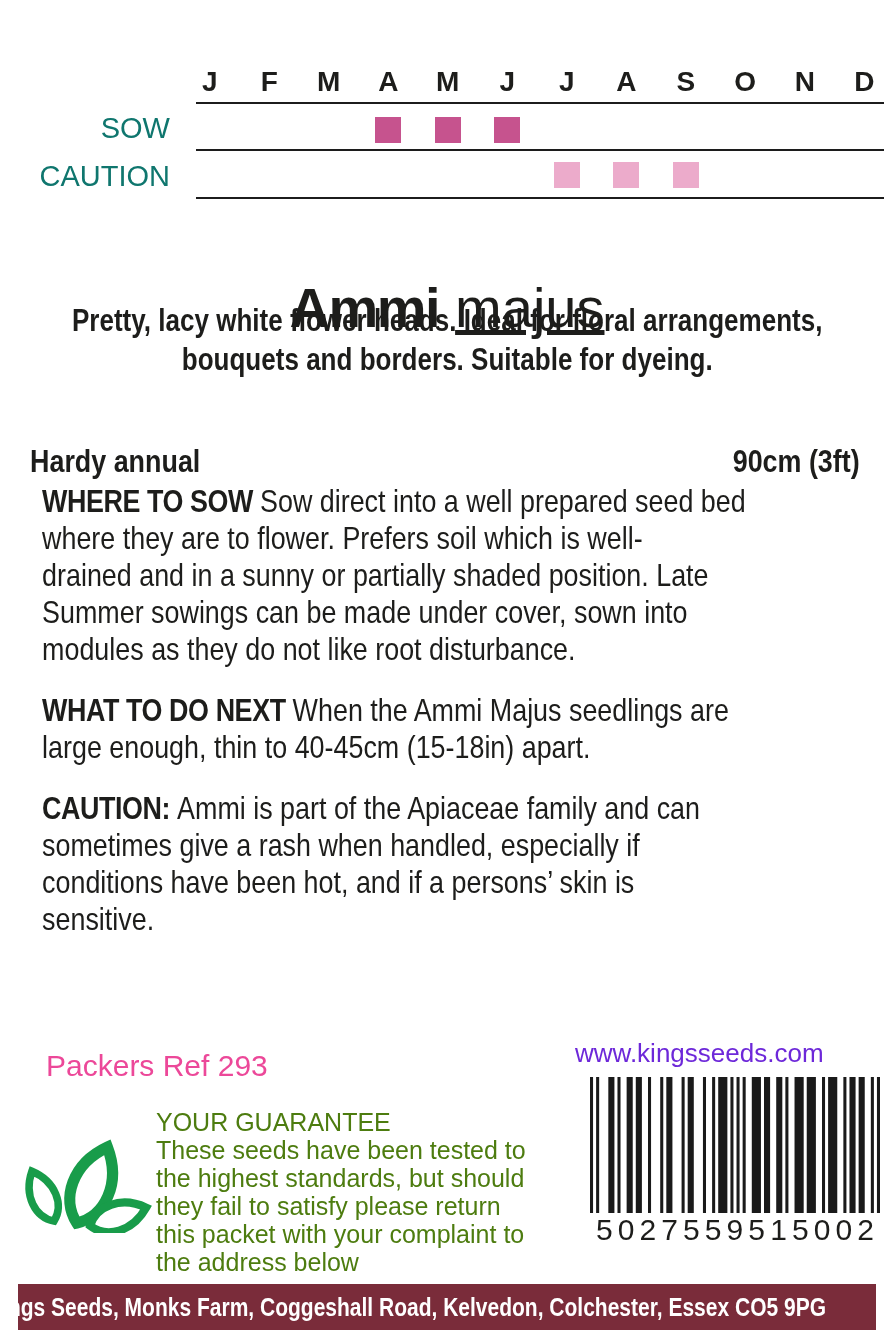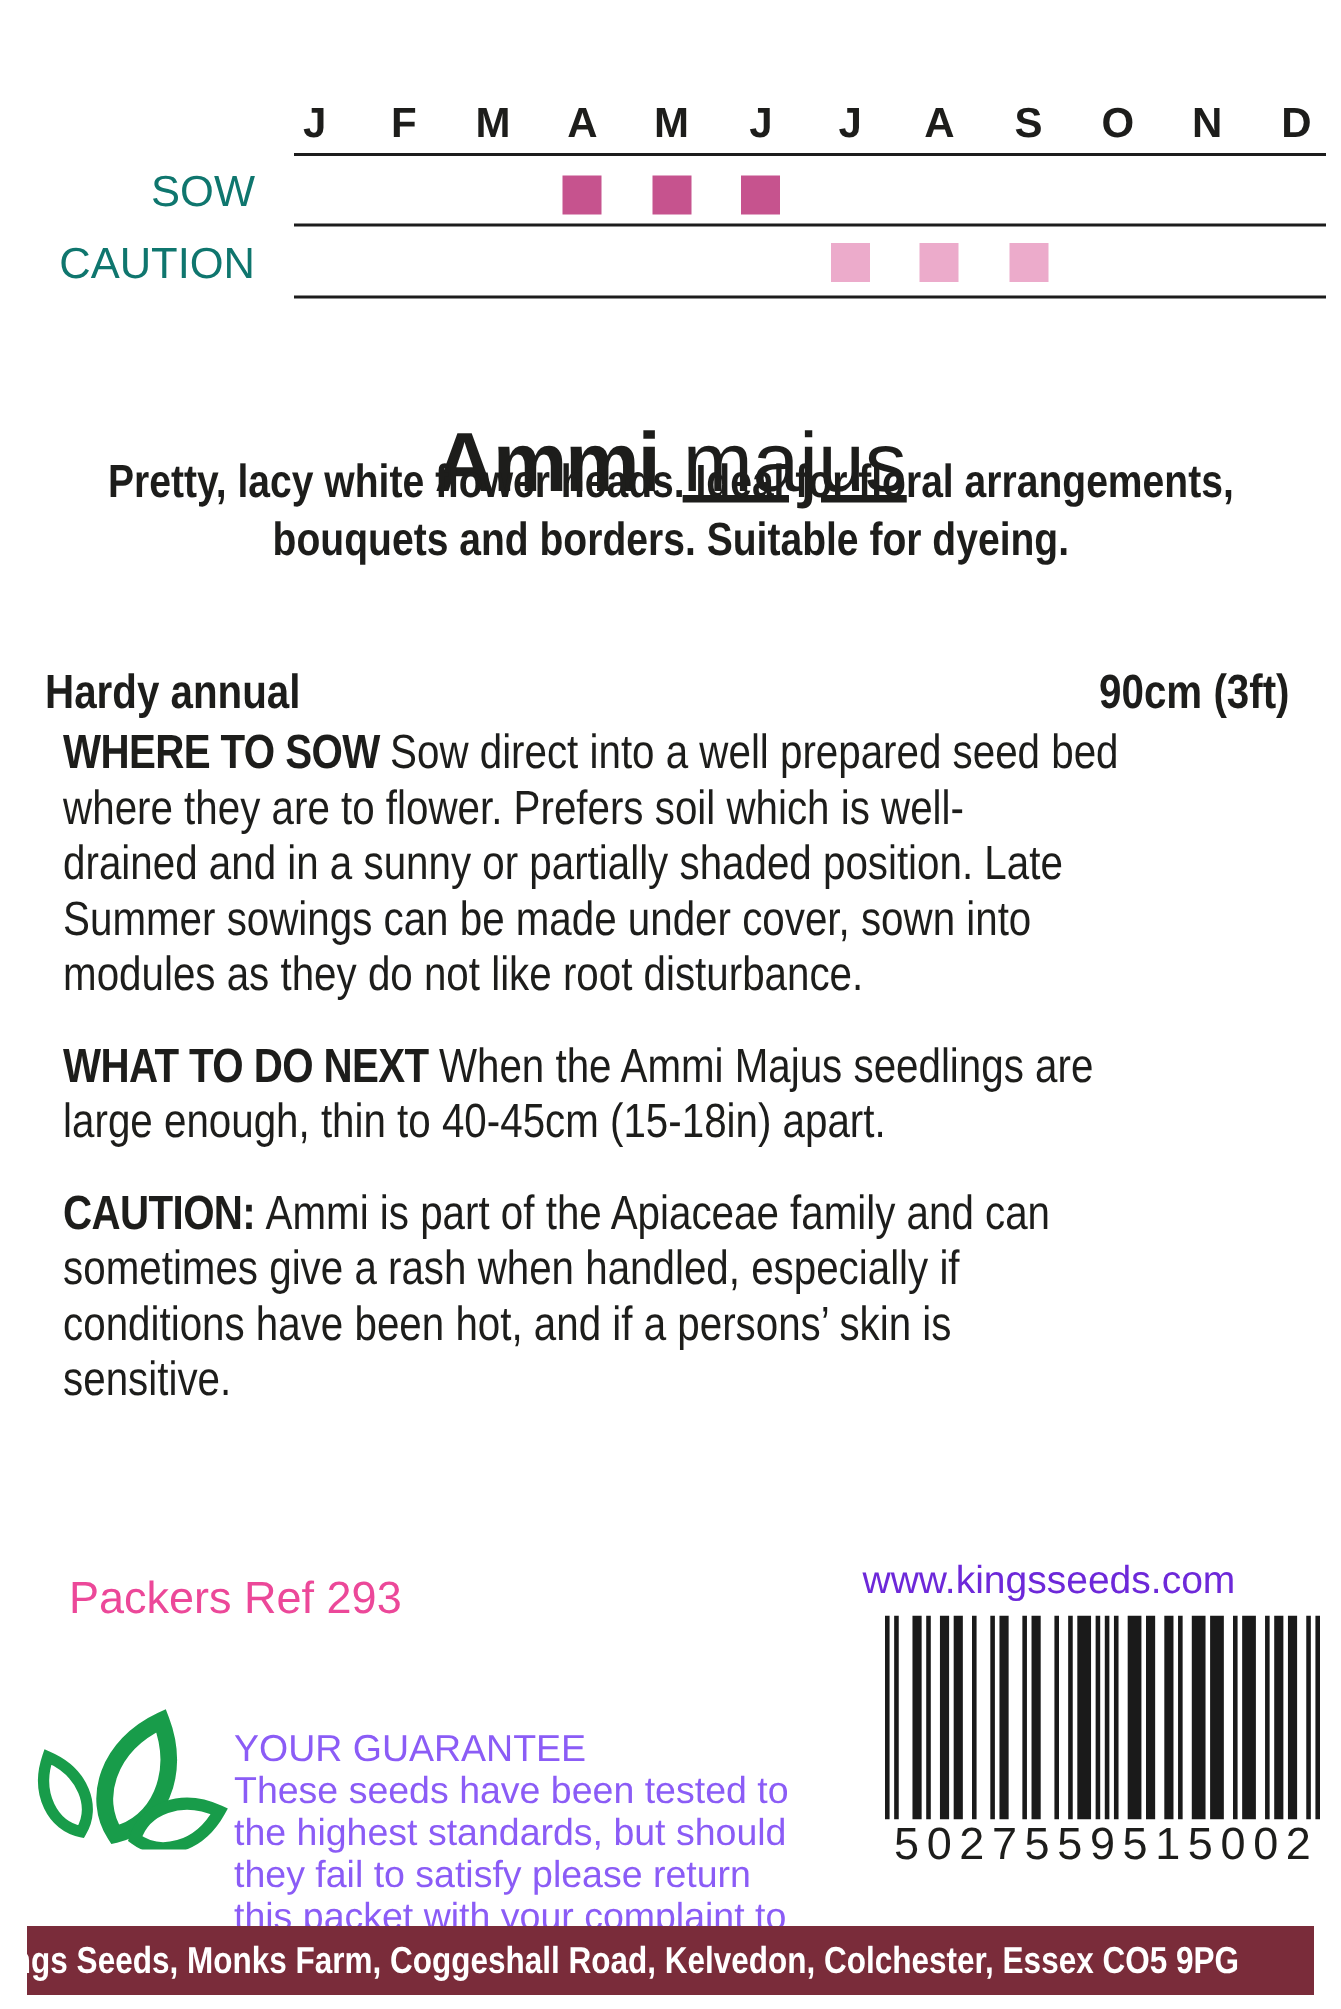--- a/index.html
+++ b/index.html
@@ -43,21 +43,21 @@
   
   .packers{position:absolute;left:18px;top:1049px;font-size:30px;color:#ec4899;margin-left:28px;}
   .website{position:absolute;left:575px;top:1038px;width:312px;text-align:left;
     font-size:26px;color:#6d28d9;}
   .barcode{position:absolute;left:590px;top:1077px;width:290px;height:136px;}
   .barcode svg{width:100%;height:100%;display:block;}
   .barcode rect{fill:var(--barcode,#1a1a1a);}
   .bar-digits{position:absolute;left:596px;top:1213px;width:278px;
     display:flex;justify-content:space-between;font-size:30px;color:#1d1d1b;}
   .guarantee{position:absolute;left:156px;top:1108px;width:448px;
-    font-size:25px;line-height:28px;color:#8b5cf6;margin-top:44px;}
+    font-size:25px;line-height:28px;color:#4d7c0f;}
   .g-text{white-space:pre-line;}
   .leaf-logo{position:absolute;left:20px;top:1134px;width:142px;height:100px;}
   .leaf{fill:#ffffff;stroke:var(--leaf,#189c4a);stroke-width:11;}
 
   .address-bar{position:absolute;left:18px;right:18px;top:1284px;height:46px;
     background:var(--address_bar,#7a2c3a);display:flex;align-items:center;justify-content:center;}
   .address-bar .cond{color:#ffffff;font-weight:bold;font-size:25px;text-align:center;white-space:nowrap;}
 </style>
 </head>
 <body>

